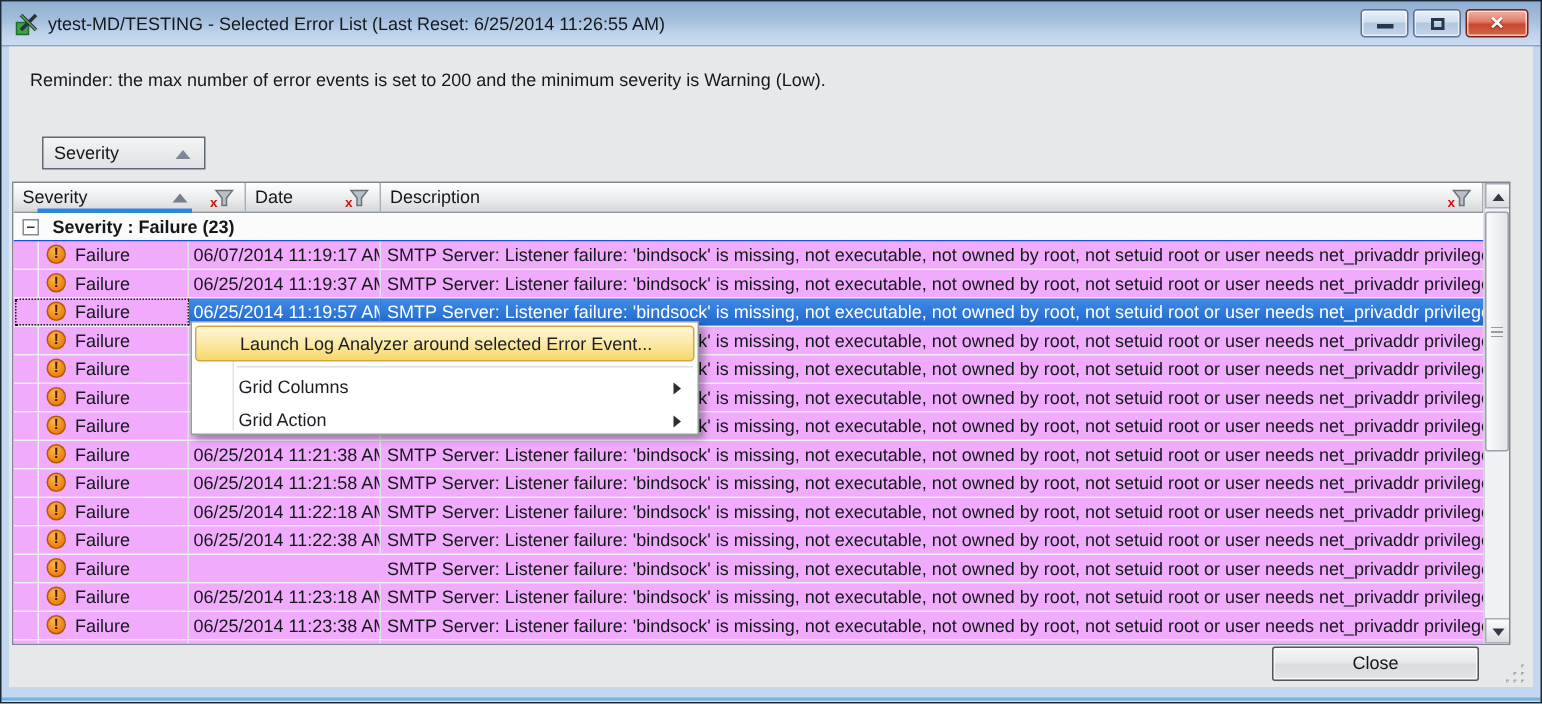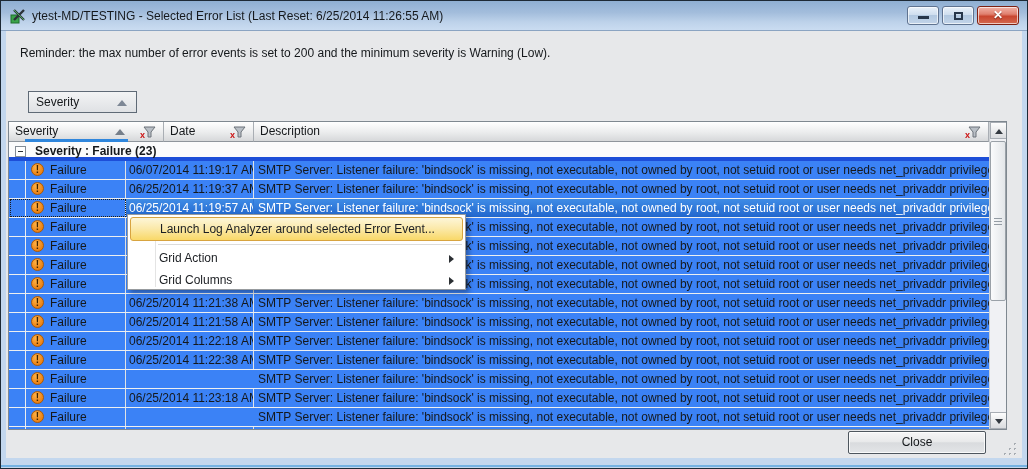--- a/index.html
+++ b/index.html
@@ -59,28 +59,28 @@
   }
   .hc-sev  { left:0;   width:155px; }
   .hc-date { left:155px; width:90px; }
   .hc-desc { left:245px; width:735px; }
   .sort-asc { position:absolute; right:38px; top:7px; width:0; height:0;
     border-left:5px solid transparent; border-right:5px solid transparent; border-bottom:6px solid #767f8a; }
   .filter-ico { position:absolute; right:7px; top:4px; }
   .hdr-accent { position:absolute; left:16px; top:17px; width:103px; height:3px; background:#2f86dc; z-index:3; }
 
   .group-row { position:absolute; left:0; top:20px; width:980px; height:19px; background:#fbfbfc;
-    border-bottom:4px solid #1d4ed8; }
+    border-bottom:1px solid #1d4ed8; }
   .collapse-box { position:absolute; left:6px; top:4px; width:11px; height:11px; background:#fff;
     border:1px solid #848c95; }
   .collapse-box::after { content:""; position:absolute; left:2px; top:4px; width:5px; height:1px; background:#2d3237; }
   .group-label { position:absolute; left:26px; top:0; line-height:18px; font-weight:bold; white-space:nowrap; }
 
   .grid-rows { position:absolute; left:0; top:39px; width:997px; bottom:0; overflow:hidden; }
-  .row { position:relative; height:19px; width:997px; border-bottom:1px solid #edeff0; background:#3b82f6; }
+  .row { position:relative; height:19px; width:997px; border-bottom:1px solid #edeff0; background:#f0abfc; }
   .cell { position:absolute; top:0; height:18px; line-height:18px; white-space:nowrap; overflow:hidden; }
   .c-sev  { left:16px; width:101px; border-left:1px solid #eceeef; border-right:1px solid #e0e3e5; padding-left:4px; }
   .c-date { left:117px; width:128px; border-right:1px solid #e0e3e5; padding-left:3px; }
   .c-desc { left:245px; width:735px; padding-left:4px; }
   .sev-ico { display:inline-block; vertical-align:middle; margin:-2px 6px 0 1px;
     width:13px; height:13px; border-radius:50%;
     background:radial-gradient(circle at 38% 30%, #ffb347 0%, #f08c1e 55%, #e2700a 100%);
     border:1px solid #b05a00; position:relative; }
   .sev-ico::after { content:"!"; position:absolute; left:0; top:-3px; width:11px; text-align:center;
     font-weight:bold; font-size:10px; color:#3f2300; }
@@ -265,20 +265,21 @@
 
   </div>
         <div class="row">
     <div class="cell c-sev"><span class="sev-ico"></span><span>Failure</span></div>
     <div class="cell c-date">06/25/2014 11:23:18 AM</div>
     <div class="cell c-desc">SMTP Server: Listener failure: 'bindsock' is missing, not executable, not owned by root, not setuid root or user needs net_privaddr privilege.</div>
 
   </div>
         <div class="row">
     <div class="cell c-sev"><span class="sev-ico"></span><span>Failure</span></div>
+    <div class="cell c-date">06/25/2014 11:23:38 AM</div>
     <div class="cell c-desc">SMTP Server: Listener failure: 'bindsock' is missing, not executable, not owned by root, not setuid root or user needs net_privaddr privilege.</div>
 
   </div>
         <div class="row">
     <div class="cell c-sev"><span></span></div>
     <div class="cell c-date"></div>
     <div class="cell c-desc"></div>
 
   </div>
       </div>
@@ -295,25 +296,25 @@
   </div>
 
   <div class="context-menu">
     <div class="menu-gutter"></div>
   <div class="menu-item hl">
     <span>Launch Log Analyzer around selected Error Event...</span>
     
   </div>
       <div class="menu-sep"></div>
       <div class="menu-item">
+    <span>Grid Columns</span>
+    <span class="submenu-arrow"></span>
+  </div>
+      <div class="menu-item">
     <span>Grid Action</span>
-    <span class="submenu-arrow"></span>
-  </div>
-      <div class="menu-item">
-    <span>Grid Columns</span>
     <span class="submenu-arrow"></span>
   </div>
     </div>
 
   <div class="close-btn" style="z-index:6;">Close</div>
   <svg class="resize-grip" width="14" height="14" viewBox="0 0 14 14" style="z-index:6;">
     <g fill="#a6abb1">
       <rect x="10" y="1" width="2" height="2"></rect>
         <rect x="10" y="6" width="2" height="2"></rect>
         <rect x="10" y="11" width="2" height="2"></rect>

